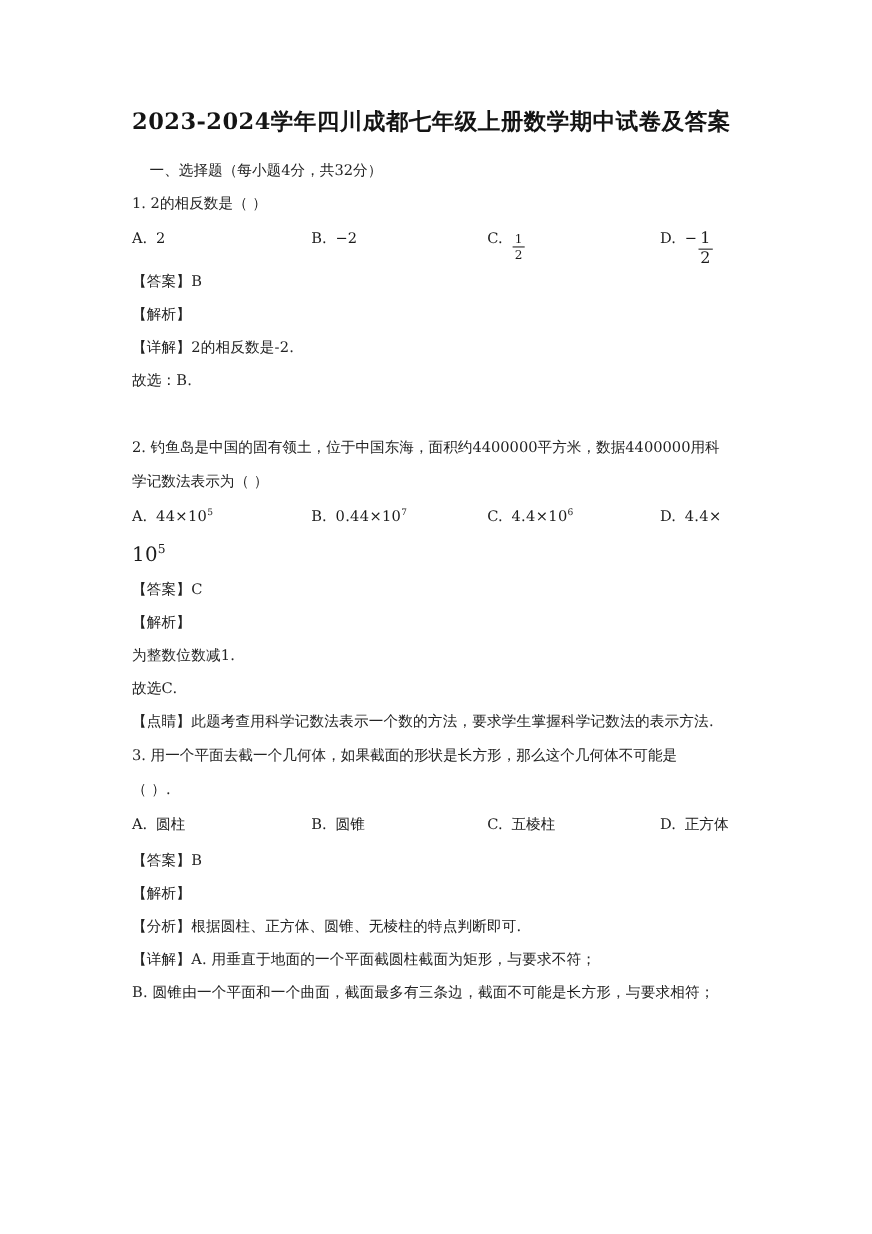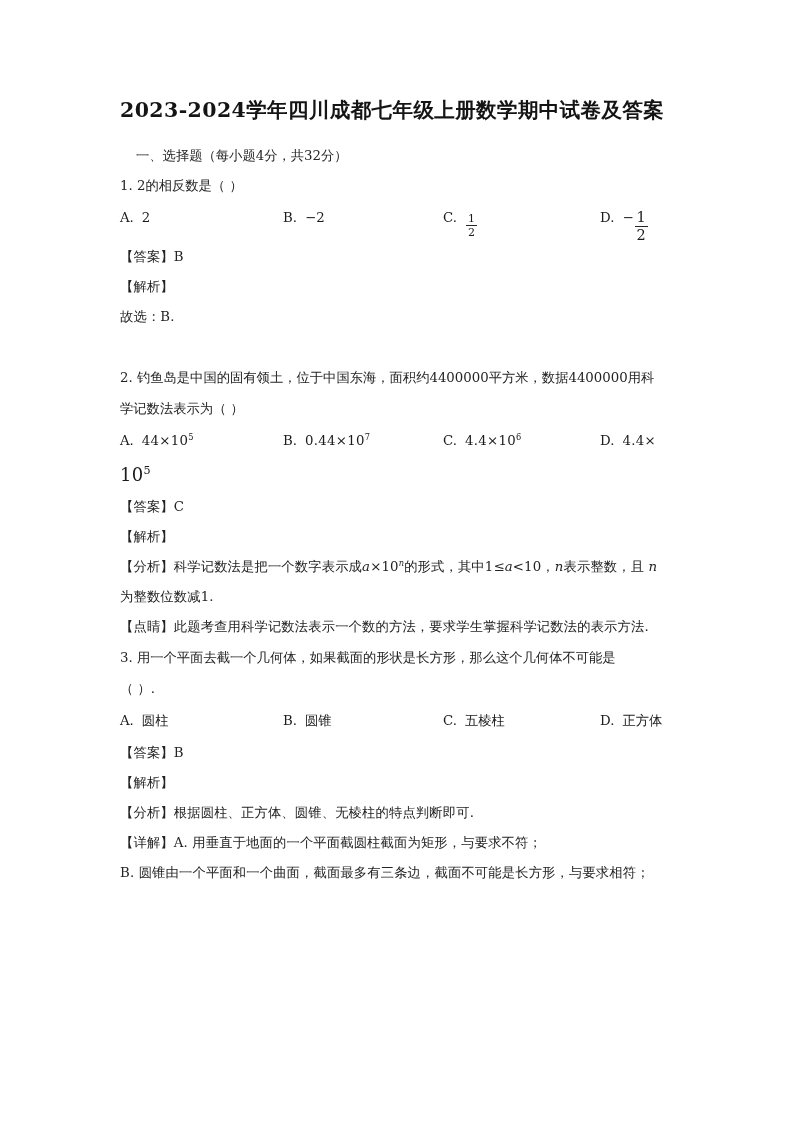--- a/index.html
+++ b/index.html
@@ -136,20 +136,23 @@
         <span class="num">1</span>
         <span class="den">2</span>
       </span>
     </div>
   </div>
 
   <div class="line">
     <span>【答案】</span><span>B</span>
   </div>
   <div class="line">【解析】</div>
+  <div class="line">
+    <span>【详解】</span><span>2的相反数是-2.</span>
+  </div>
   <div class="line">故选：B.</div>
 
   <div class="gap-para"></div>
 
   <div class="q-stem">
     <span>2.</span>
     <span>钓鱼岛是中国的固有领土，位于中国东海，面积约4400000平方米，数据4400000用科</span>
   </div>
   <div class="q-stem">学记数法表示为（ ）</div>
 
@@ -173,25 +176,23 @@
   </div>
   <div class="wrap-line">
     <span class="mono-num"><span>10</span><sup>5</sup></span>
   </div>
 
   <div class="line">
     <span>【答案】</span><span>C</span>
   </div>
   <div class="line">【解析】</div>
 
-  <div class="line">
-    <span>【分析】</span><span>科学记数法是把一个数字表示成</span><span class="it">a</span><span>×10</span><sup class="it">n</sup><span>的形式，其中1≤</span><span class="it">a</span><span>&lt;10，</span><span class="it">n</span><span>表示整数，且</span> <span class="it">n</span>
-  </div>
   <div class="line">为整数位数减1.</div>
 
+  <div class="line">故选C.</div>
   <div class="line">
     <span>【点睛】</span><span>此题考查用科学记数法表示一个数的方法，要求学生掌握科学记数法的表示方法.</span>
   </div>
 
   <div class="q-stem">
     <span>3.</span>
     <span>用一个平面去截一个几何体，如果截面的形状是长方形，那么这个几何体不可能是</span>
   </div>
   <div class="q-stem">（     ）.</div>
 

